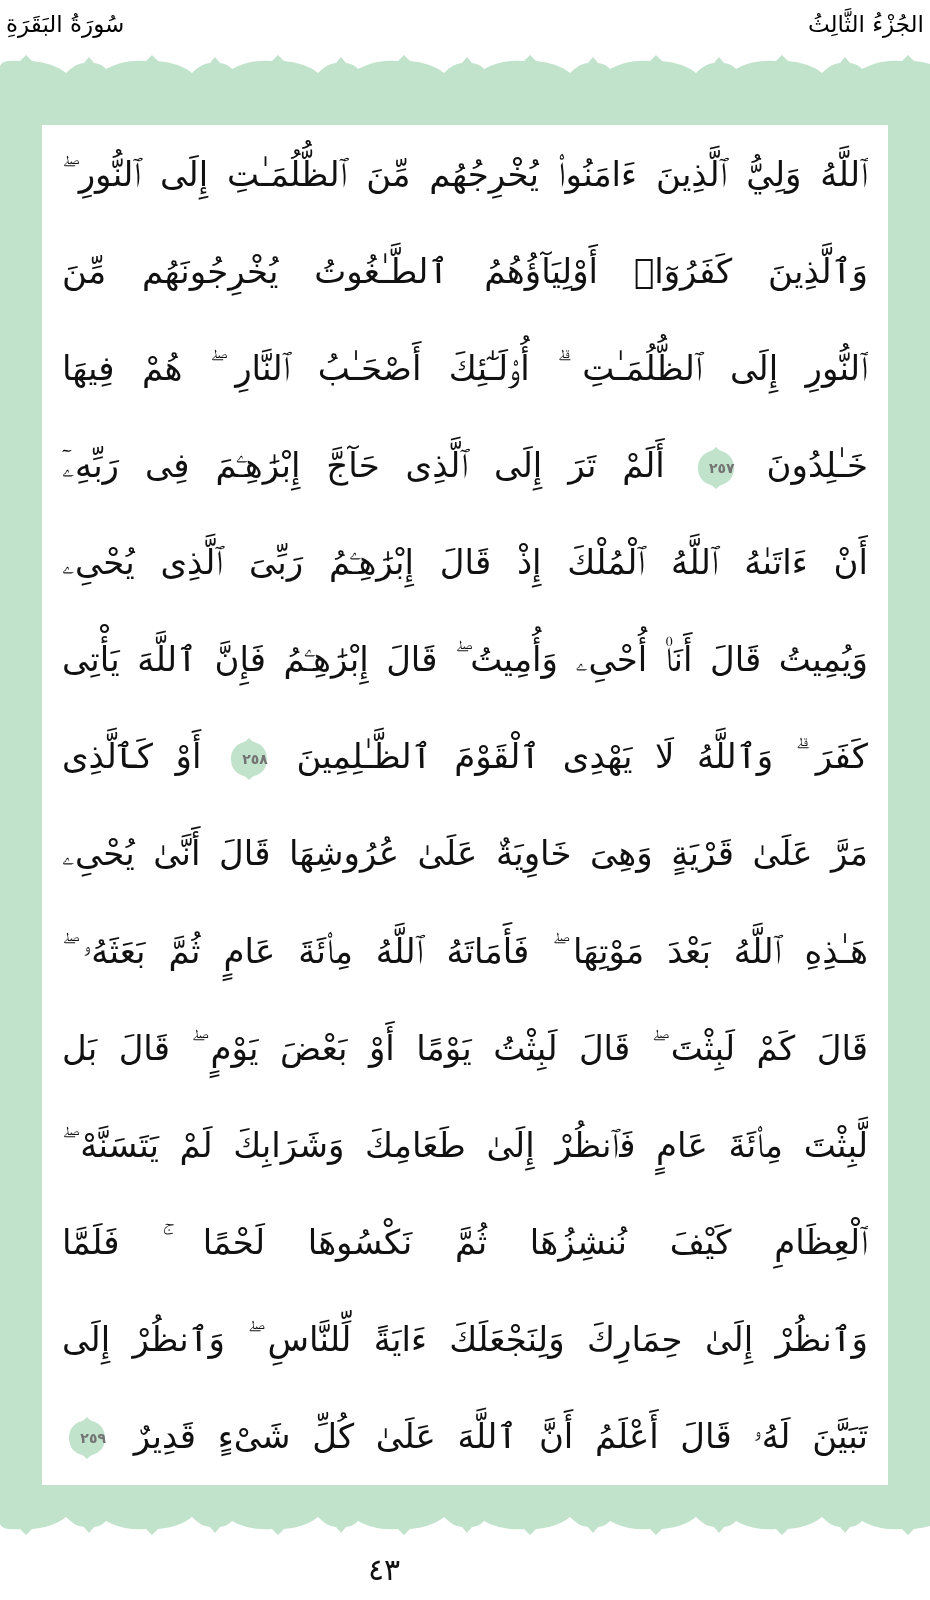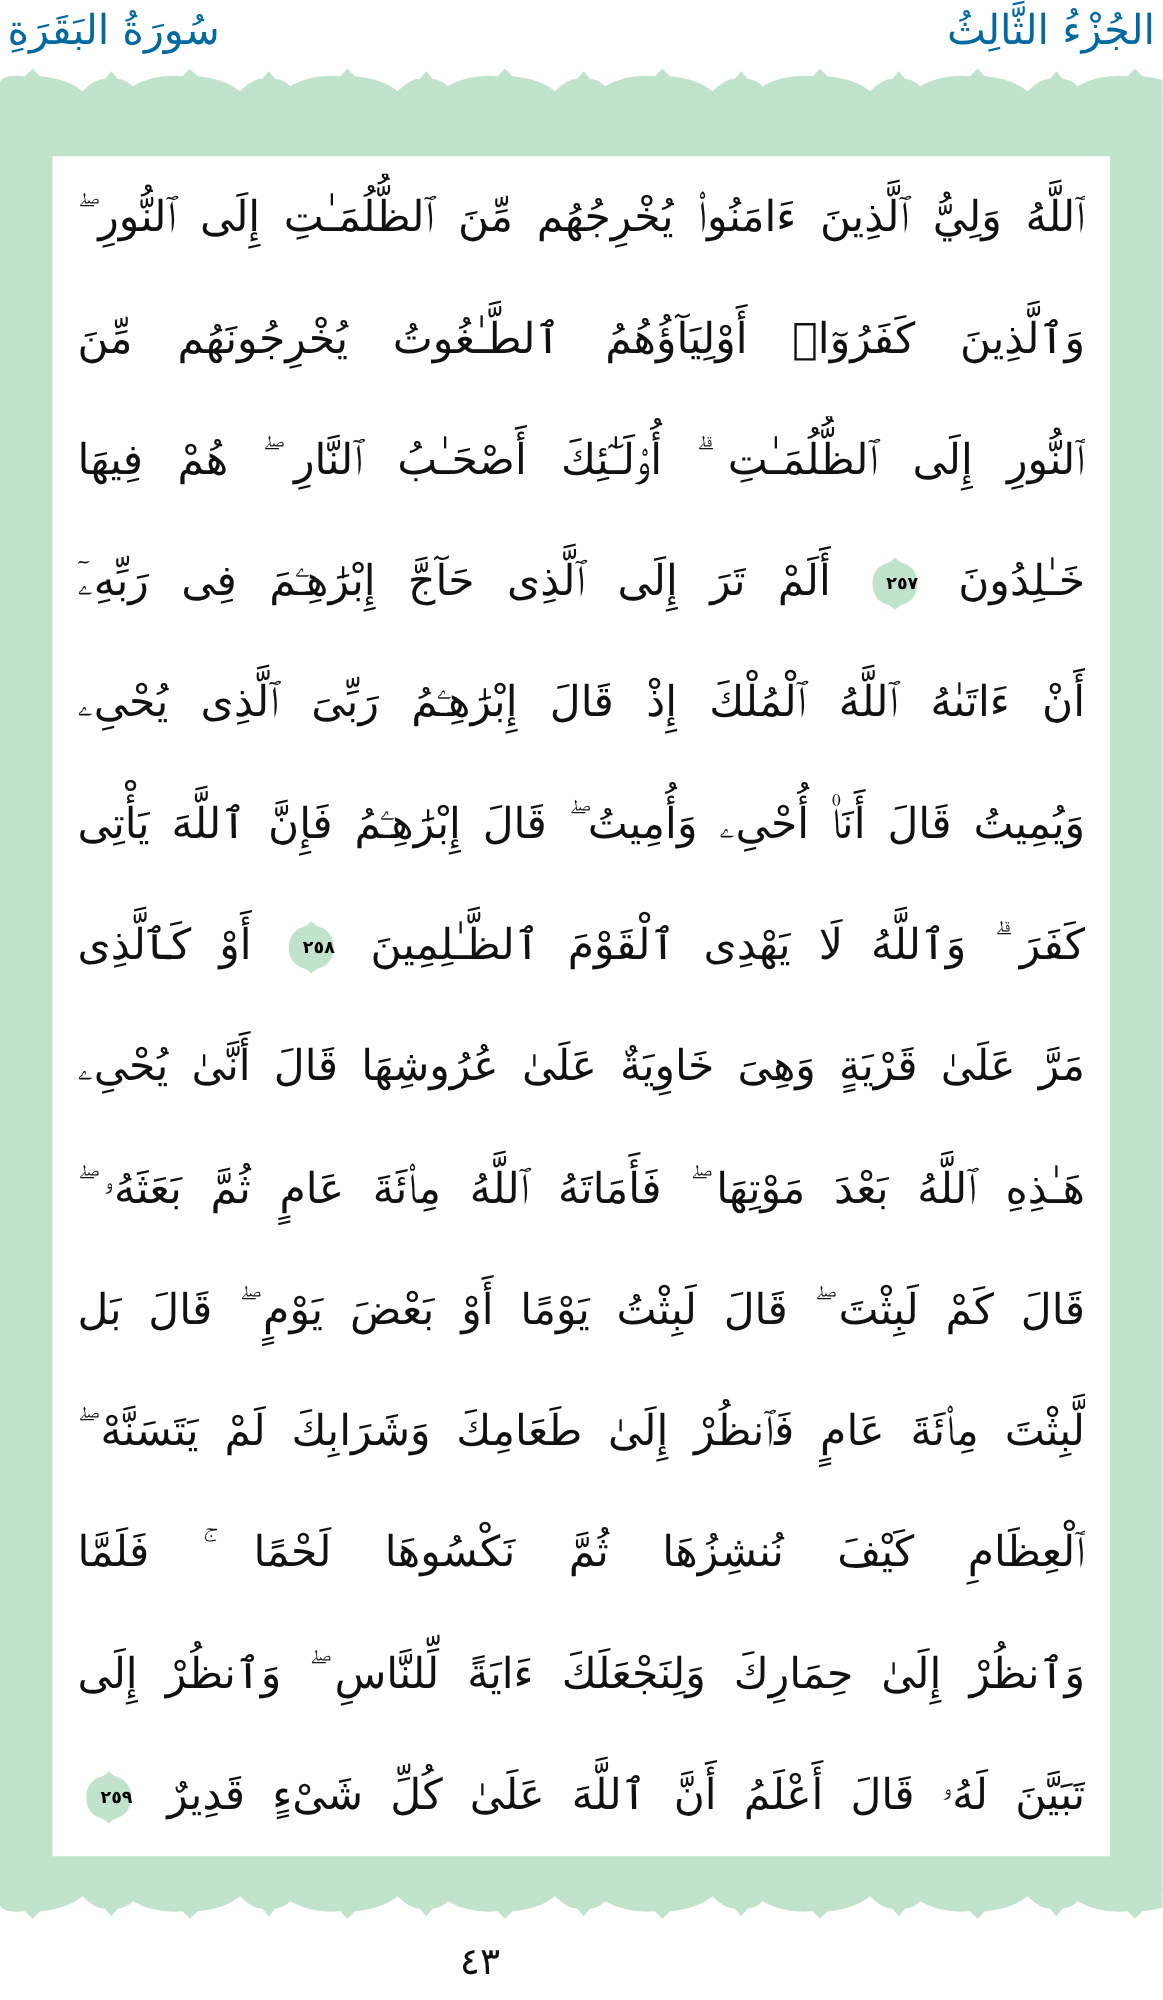--- a/index.html
+++ b/index.html
@@ -18,22 +18,22 @@
       position: absolute;
       top: 0;
       left: 0;
       width: 930px;
       height: 50px;
     }
     .header .label {
       position: absolute;
       top: 4px;
       font-family: "DejaVu Sans", sans-serif;
-      font-size: 33px;
-      color: #0369a1;
+      font-size: 23px;
+      color: #000000;
       direction: rtl;
       line-height: 40px;
       white-space: nowrap;
     }
     .header .juz { right: 6px; }
     .header .surah { left: 6px; }
 
     .frame {
       position: absolute;
       left: 0;
@@ -101,21 +101,21 @@
       left: 0; top: 0;
     }
     .ayah-marker .num {
       position: absolute;
       left: 0; right: 0;
       top: 0;
       line-height: 44px;
       text-align: right;
       font-size: 14px;
       font-weight: bold;
-      color: #000000;
+      color: #737373;
       direction: rtl;
     }
     .page-number {
       position: absolute;
       top: 1548px;
       left: 0;
       width: 768px;
       text-align: center;
       font-family: "DejaVu Sans", sans-serif;
       font-size: 30px;

